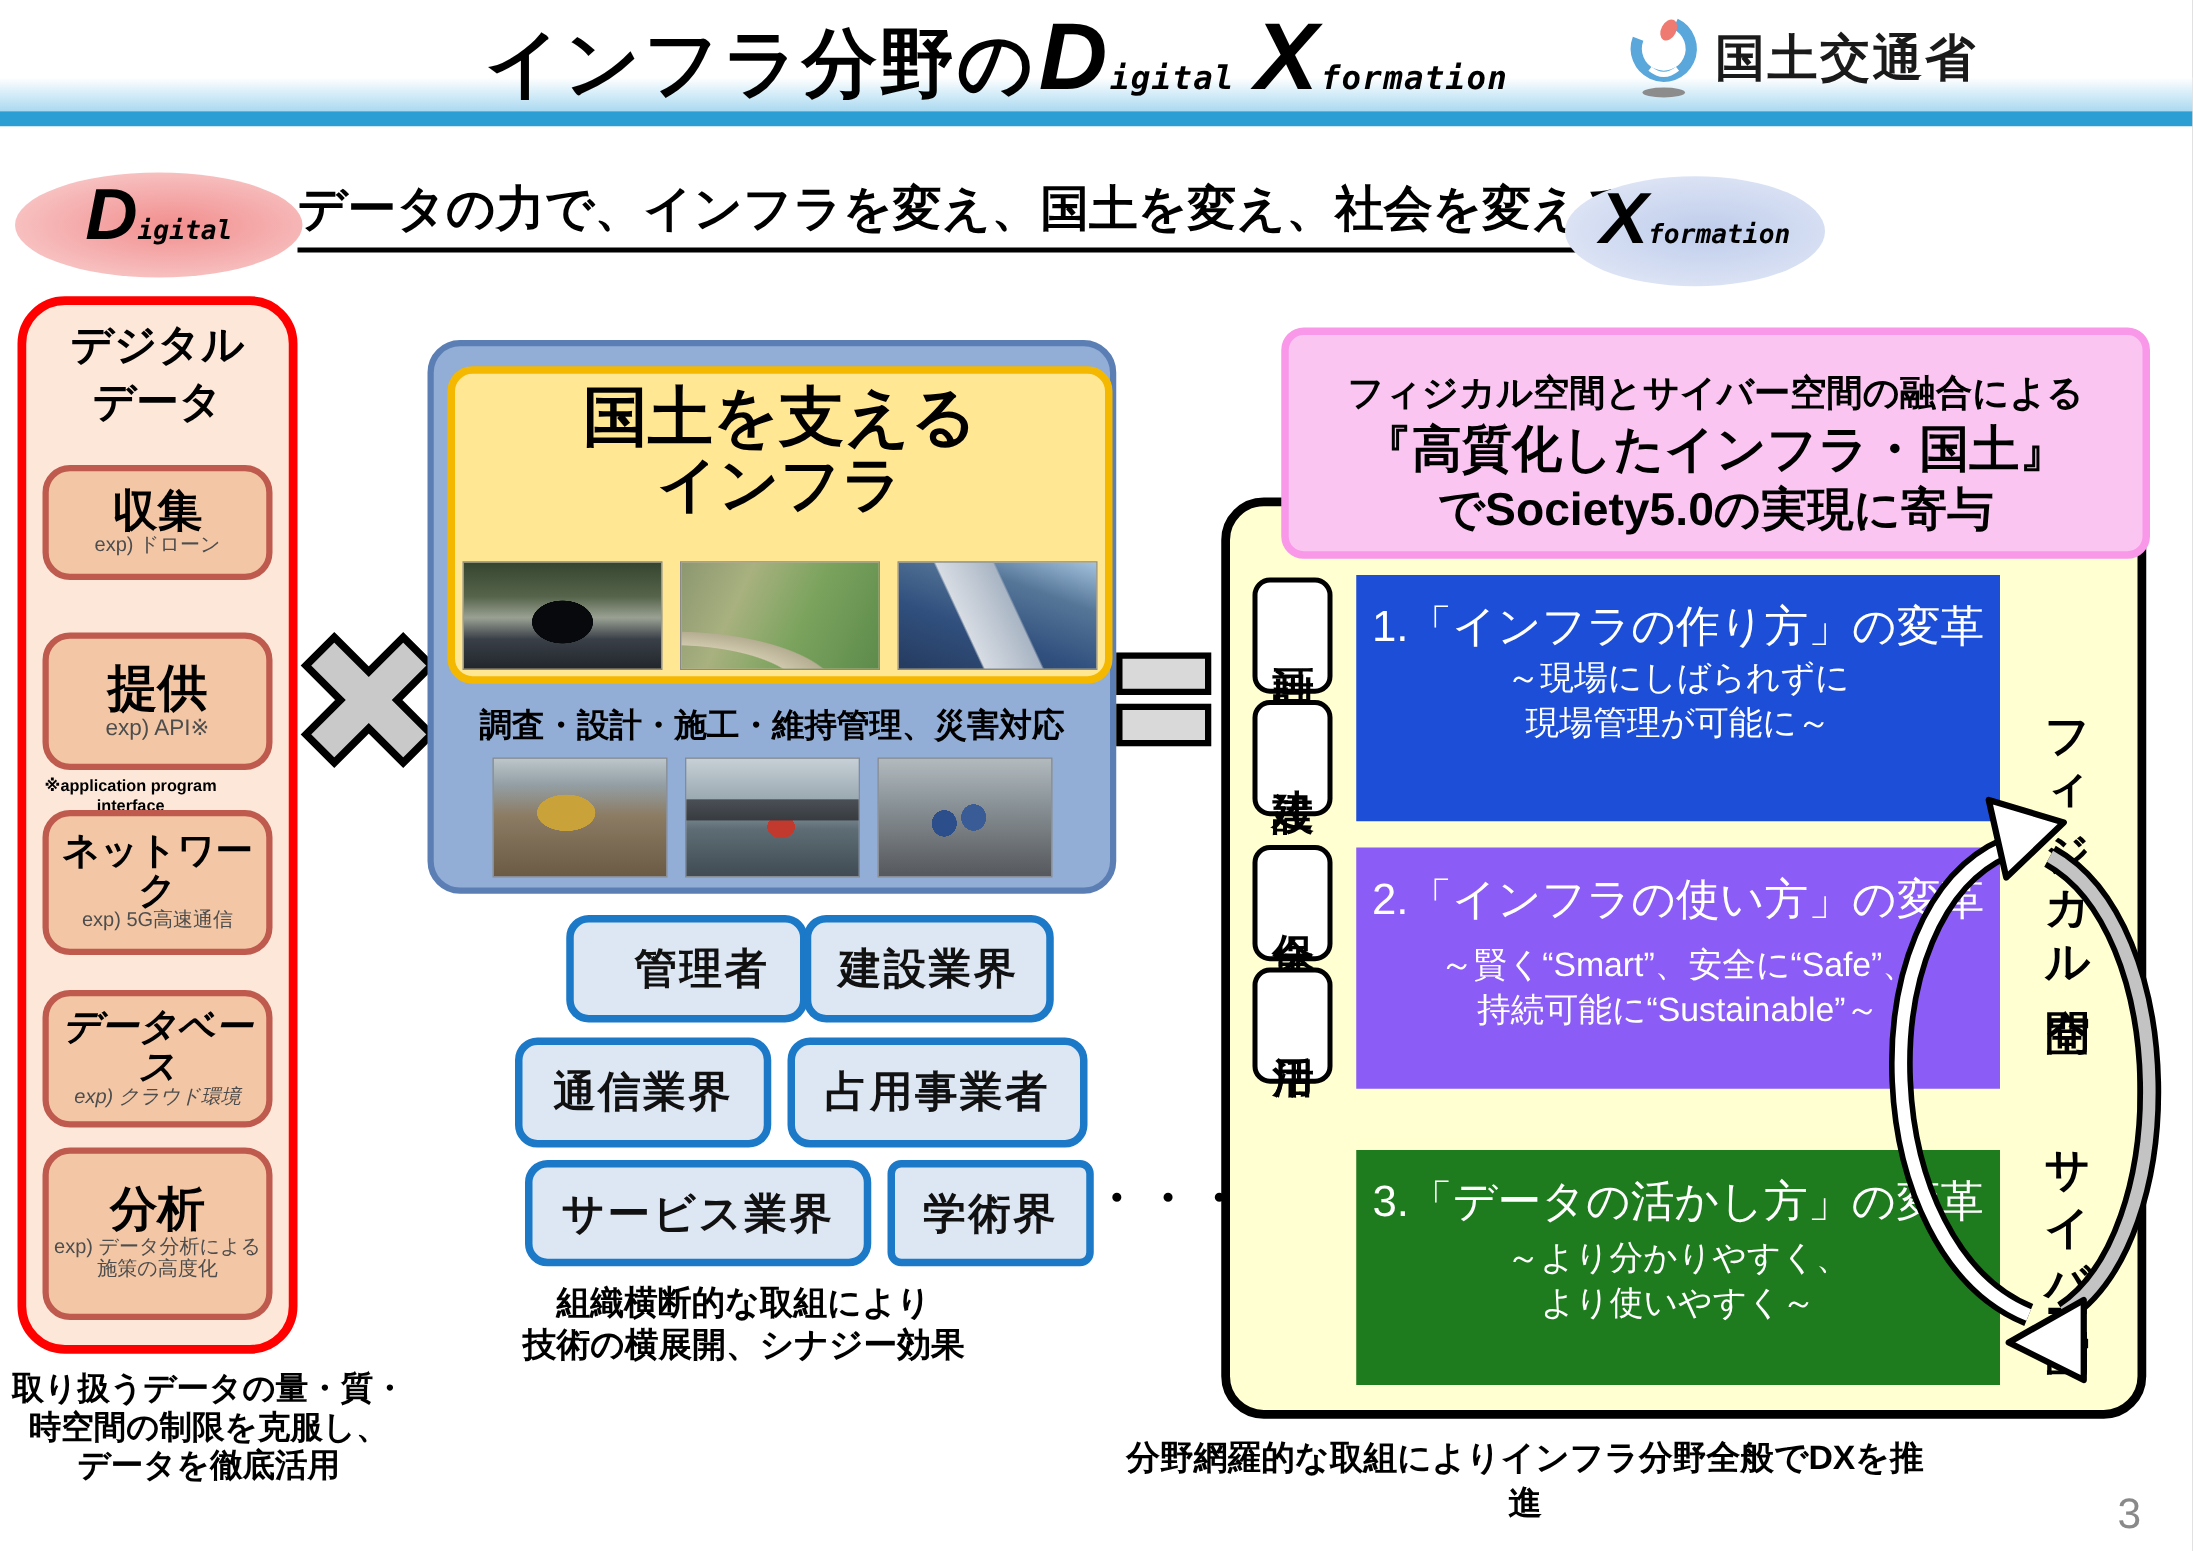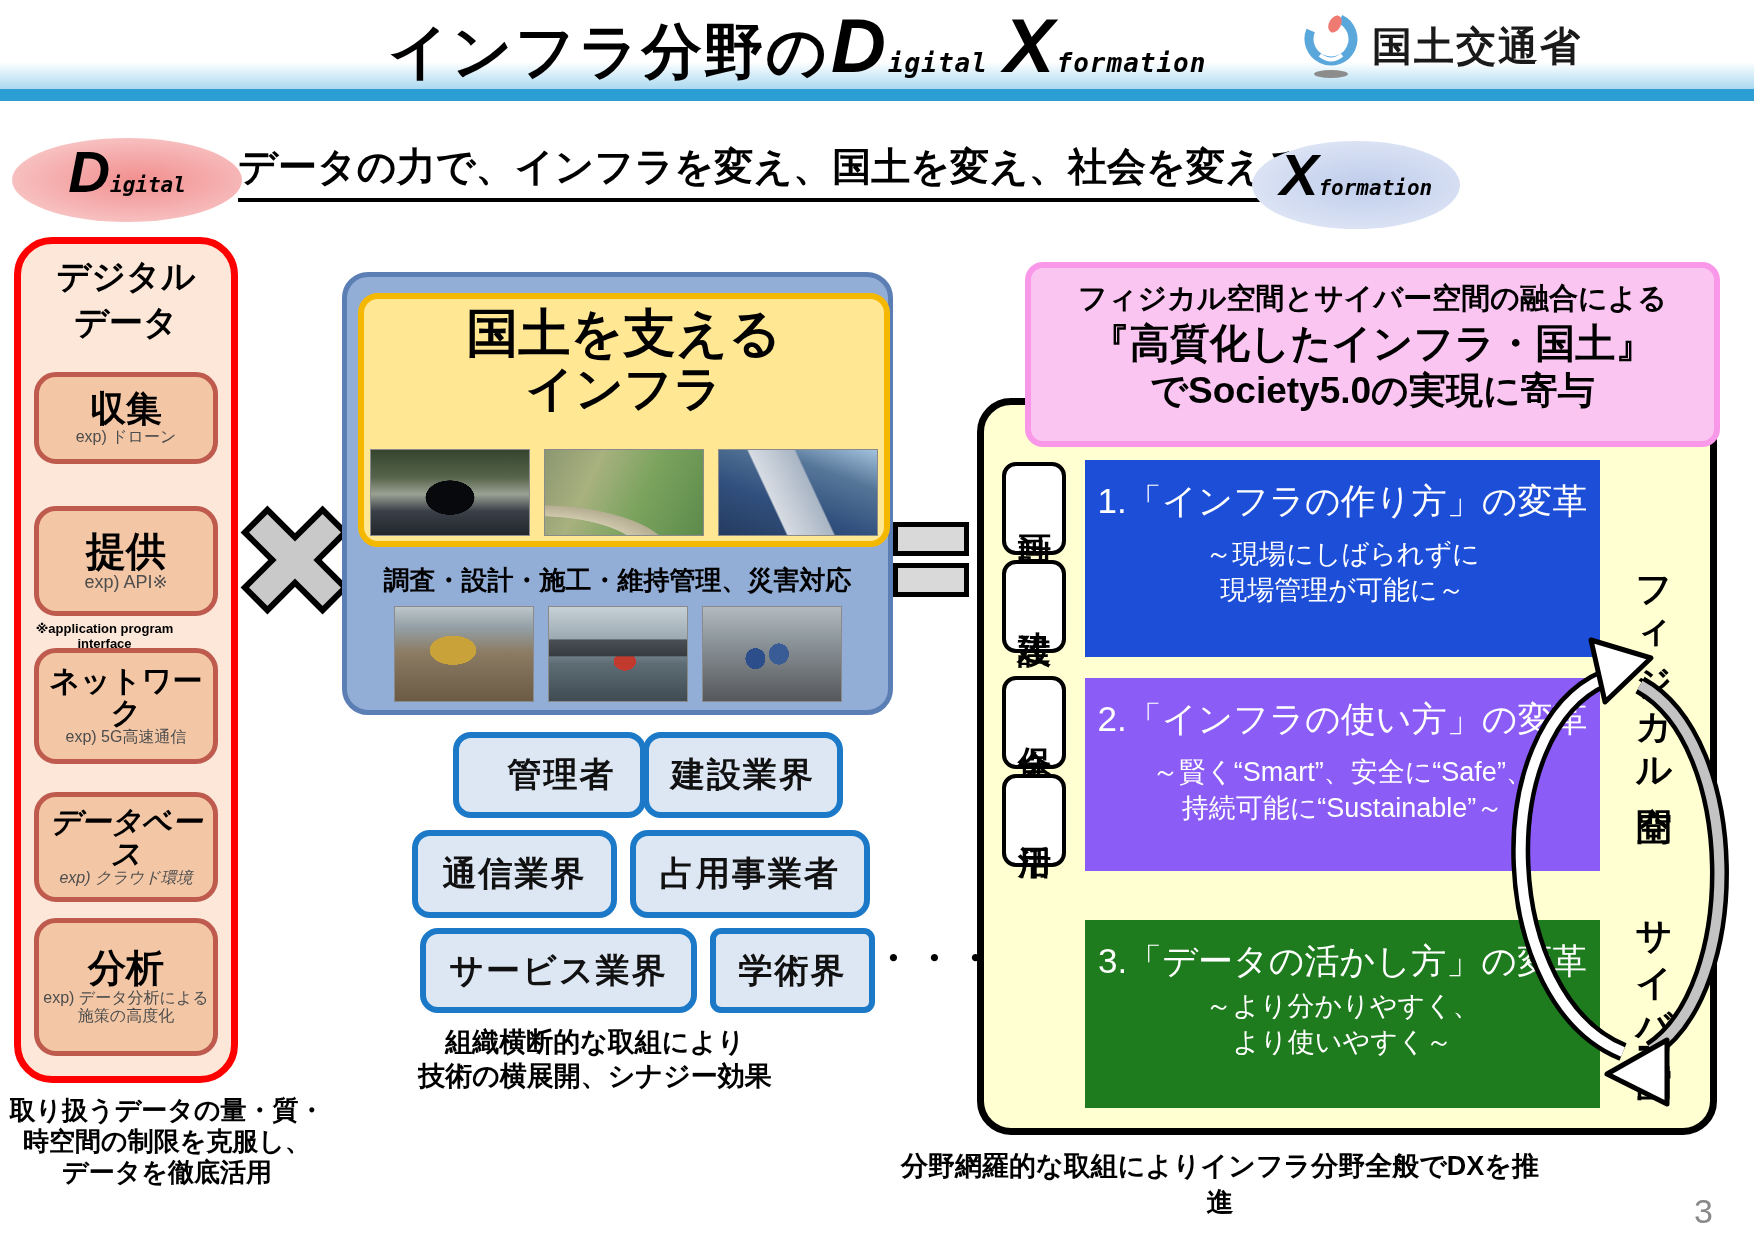--- a/index.html
+++ b/index.html
@@ -59,21 +59,21 @@
   #synergy { left:390px; top:1026px; width:410px; text-align:center; font-size:27px; font-weight:900; line-height:1.25; color:#000; }
 
   
   #times-svg { left:235px; top:500px; }
   #equals { left:893px; top:522px; }
   .eqbar { width:76px; height:34px; background:#d9d9d9; border:5px solid #000; }
   .eqbar + .eqbar { margin-top:7px; }
 
   
   #right-box { left:977px; top:398px; width:740px; height:737px; background:#ffffd2; border:7px solid #000; border-radius:34px; }
-  #goal-box { left:1025px; top:262px; width:695px; height:185px; background:#fac6f1; border:6px solid #f998e8; border-radius:18px; text-align:center; color:#000; padding-top:12px; }
+  #goal-box { left:1025px; top:262px; width:695px; height:185px; background:#fac6f1; border:6px solid #f998e8; border-radius:18px; text-align:center; color:#000; padding-top:29px; }
   #goal-box .g1 { font-size:29px; font-weight:900; line-height:1.3; }
   #goal-box .g2 { font-size:40px; font-weight:900; line-height:1.25; }
   #goal-box .g3 { font-size:37px; font-weight:900; line-height:1.25; }
   .tag { position:absolute; left:1002px; width:64px; height:93px; background:#ffffff; border:4px solid #000; border-radius:14px; display:flex; align-items:center; justify-content:center; writing-mode:vertical-rl; text-orientation:upright; font-size:33px; font-weight:600; color:#000; letter-spacing:2px; }
   .reform { position:absolute; left:1085px; width:515px; color:#ffffff; text-align:center; }
   .reform .rt { font-size:35px; font-weight:500; margin-top:18px; }
   .reform .rs { font-size:27px; font-weight:400; line-height:1.32; }
   #reform-1 { top:460px; height:197px; background:#1d4ed8; }
   #reform-2 { top:678px; height:193px; background:#8b5cf6; }
   #reform-3 { top:920px; height:188px; background:#1e7b1e; }
@@ -196,21 +196,21 @@
     <div class="g3">でSociety5.0の実現に寄与</div>
   </div>
 
   <div class="tag" style="top:462px;">計画</div>
   <div class="tag" style="top:560px;">建設</div>
   <div class="tag" style="top:676px;">保全</div>
   <div class="tag" style="top:774px;">活用</div>
 
   <div class="reform" id="reform-1">
     <div class="rt">1.「インフラの作り方」の変革</div>
-    <div class="rs" style="margin-top:12px;">～現場にしばられずに</div>
+    <div class="rs" style="">～現場にしばられずに</div>
     <div class="rs">現場管理が可能に～</div>
   </div>
   <div class="reform" id="reform-2">
     <div class="rt">2.「インフラの使い方」の変革</div>
     <div class="rs" style="margin-top:12px;">～賢く“Smart”、安全に“Safe”、</div>
     <div class="rs">持続可能に“Sustainable”～</div>
   </div>
   <div class="reform" id="reform-3">
     <div class="rt">3.「データの活かし方」の変革</div>
     <div class="rs" style="margin-top:4px;">～より分かりやすく、</div>

